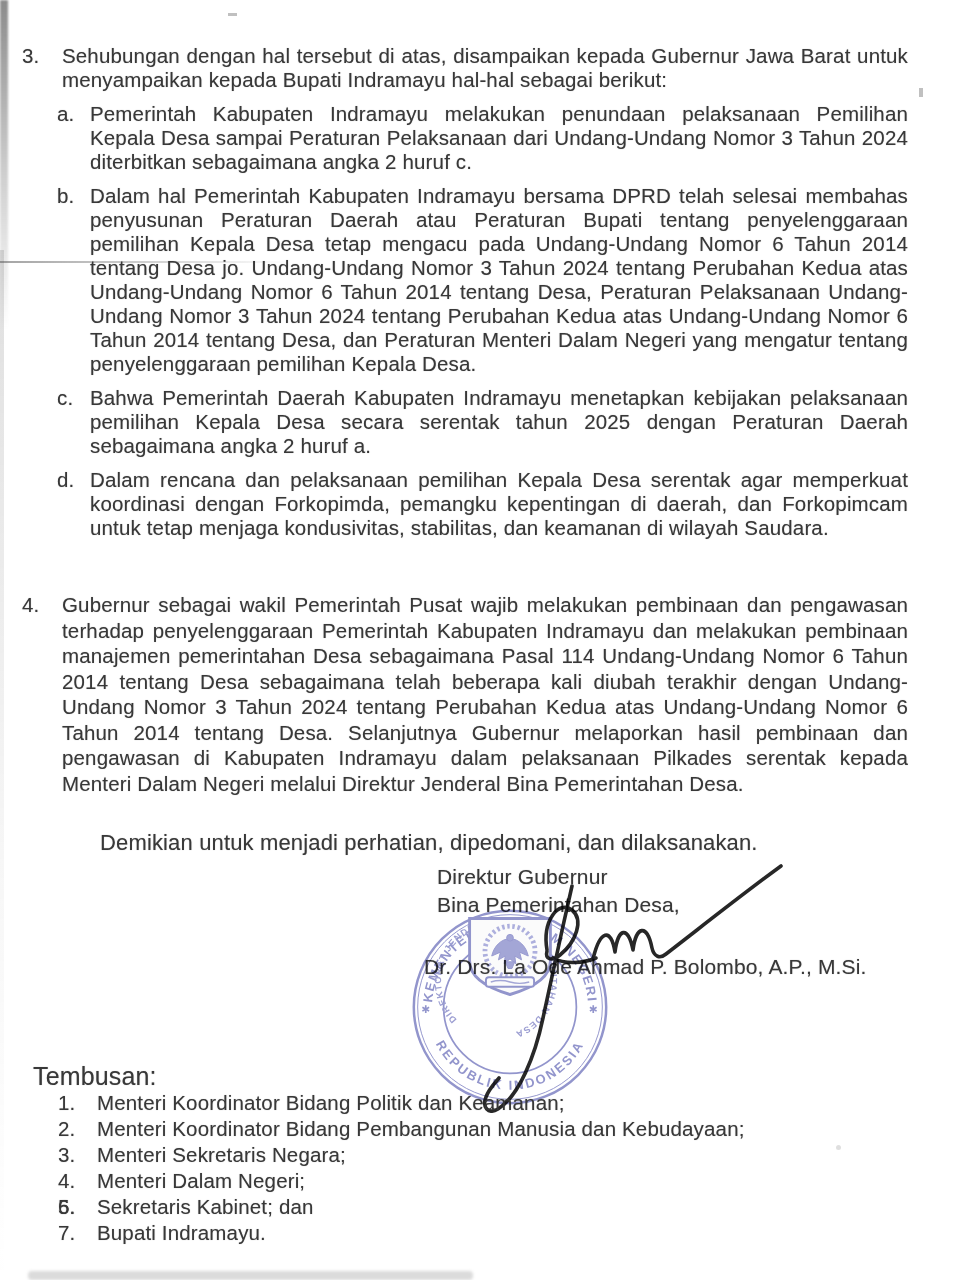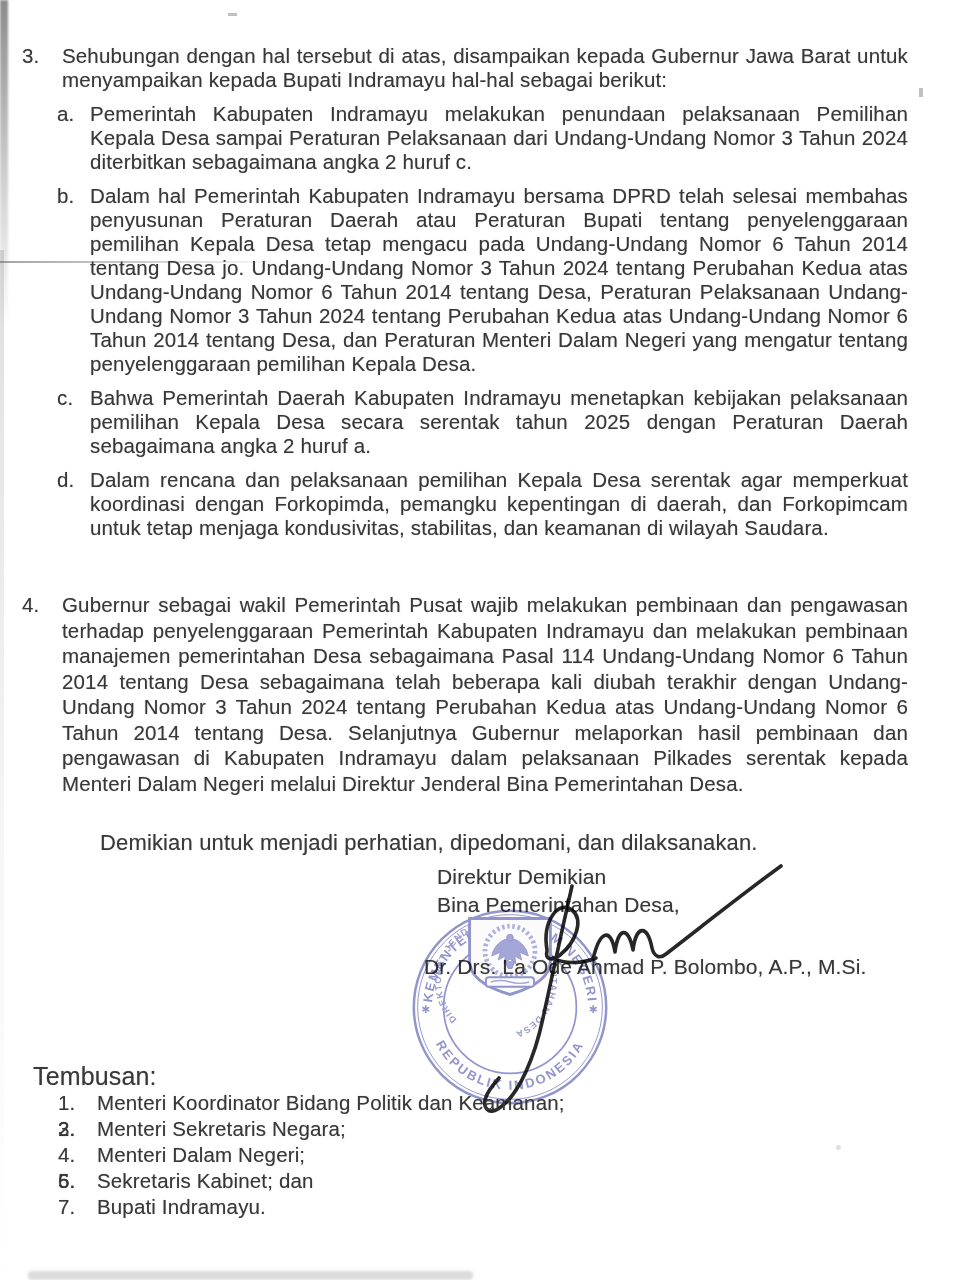--- a/index.html
+++ b/index.html
@@ -92,21 +92,21 @@
 
 <div class="block4 txt just">
   <div class="item">
     <span class="item-num">4.</span>
     <span>Gubernur sebagai wakil Pemerintah Pusat wajib melakukan pembinaan dan pengawasan terhadap penyelenggaraan Pemerintah Kabupaten Indramayu dan melakukan pembinaan manajemen pemerintahan Desa sebagaimana Pasal 114 Undang-Undang Nomor 6 Tahun 2014 tentang Desa sebagaimana telah beberapa kali diubah terakhir dengan Undang-Undang Nomor 3 Tahun 2024 tentang Perubahan Kedua atas Undang-Undang Nomor 6 Tahun 2014 tentang Desa. Selanjutnya Gubernur melaporkan hasil pembinaan dan pengawasan di Kabupaten Indramayu dalam pelaksanaan Pilkades serentak kepada Menteri Dalam Negeri melalui Direktur Jenderal Bina Pemerintahan Desa.</span>
   </div>
 </div>
 
 <div class="closing txt">Demikian untuk menjadi perhatian, dipedomani, dan dilaksanakan.</div>
 
-<div class="sig-title1 txt">Direktur Demikian</div>
+<div class="sig-title1 txt">Direktur Gubernur</div>
 <div class="sig-title2 txt">Bina Pemerintahan Desa,</div>
 <div class="sig-name txt">Dr. Drs. La Ode Ahmad P. Bolombo, A.P., M.Si.</div>
 
 <div class="stamp-wrap">
   <svg viewBox="0 0 210 210" width="202" height="202">
     <g fill="none" stroke="#7a7dc1">
       <circle cx="105" cy="105" r="100" stroke-width="2.6"></circle>
       <circle cx="105" cy="105" r="96" stroke-width="1"></circle>
       <circle cx="105" cy="105" r="69" stroke-width="1.8"></circle>
     </g>
@@ -153,20 +153,21 @@
 </div>
 
 <div class="temb-label txt">Tembusan:</div>
 <div class="temb-list txt">
   <div class="temb-item">
     <span class="temb-num">1.</span>
     <span>Menteri Koordinator Bidang Politik dan Keamanan;</span>
   </div>
   <div class="temb-item">
     <span class="temb-num">2.</span>
+    <span>Menteri Koordinator Bidang Pembangunan Manusia dan Kebudayaan;</span>
   </div>
   <div class="temb-item">
     <span class="temb-num">3.</span>
     <span>Menteri Sekretaris Negara;</span>
   </div>
   <div class="temb-item">
     <span class="temb-num">4.</span>
     <span>Menteri Dalam Negeri;</span>
   </div>
   <div class="temb-item">

